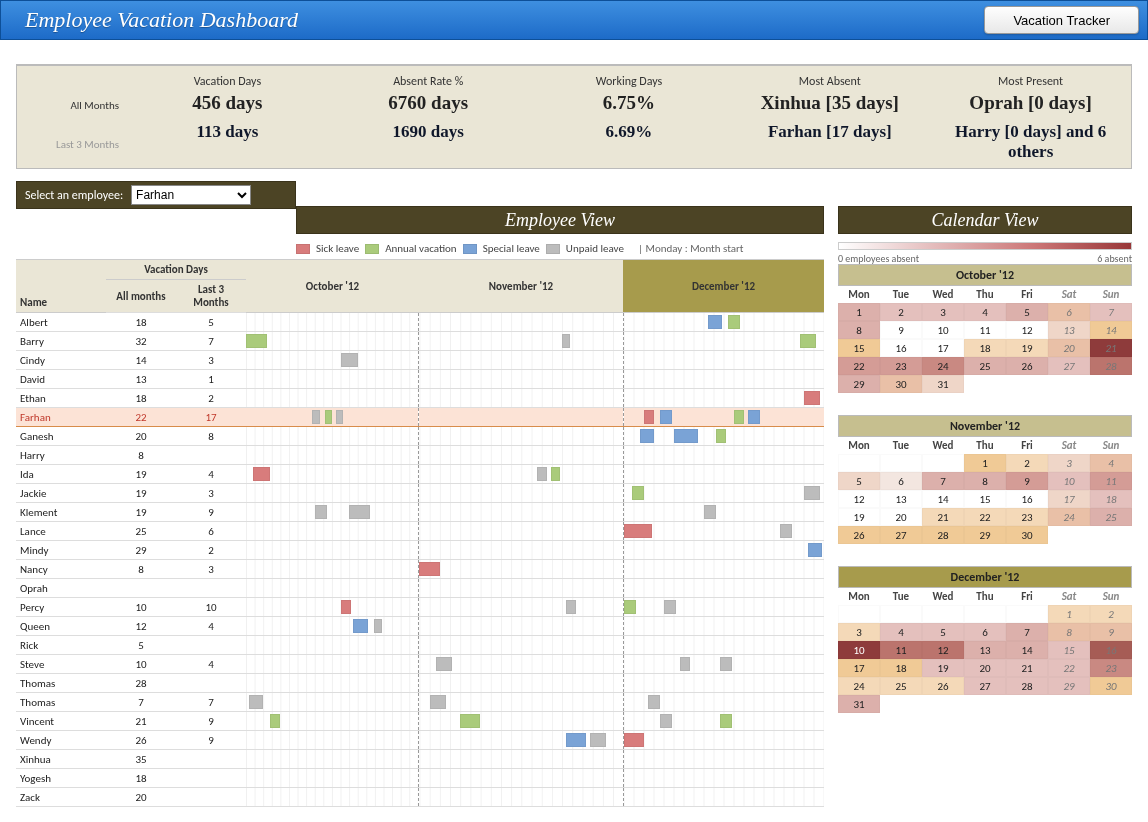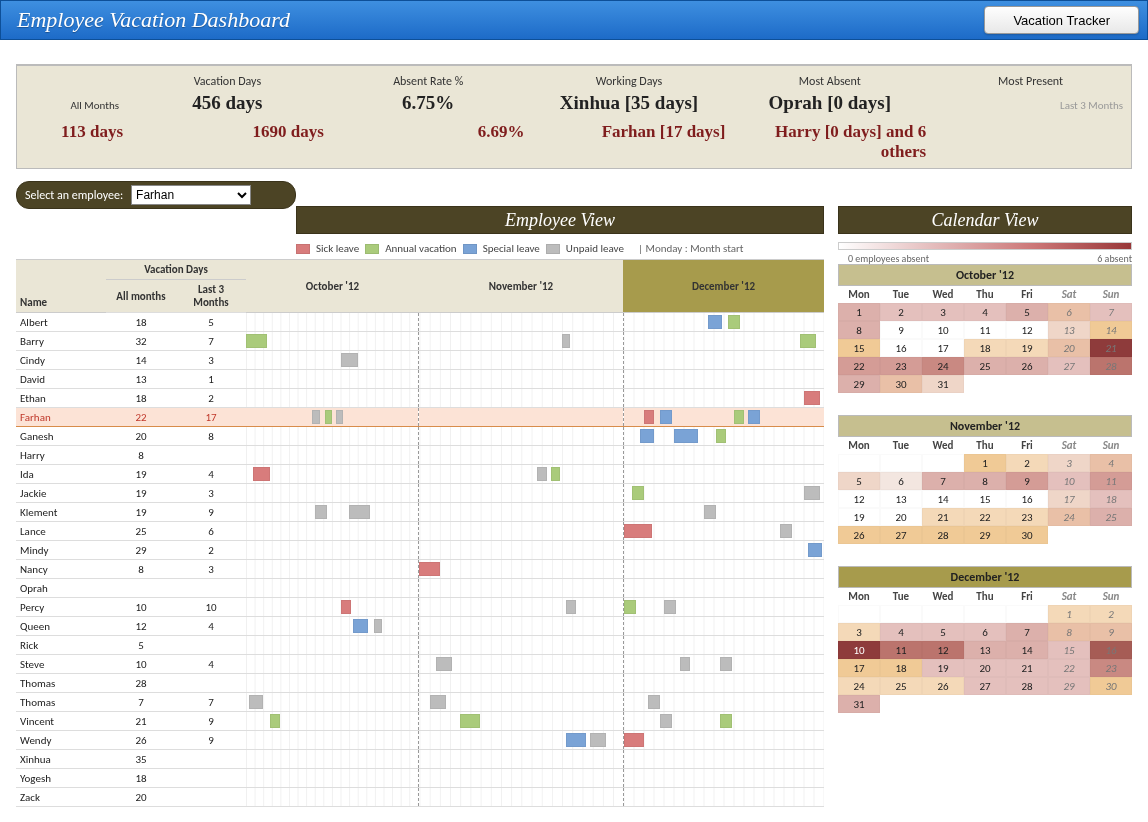--- a/index.html
+++ b/index.html
@@ -15,21 +15,21 @@
   .top-header {
     display: flex;
     align-items: center;
     justify-content: space-between;
     height: 40px;
     background: linear-gradient(#3e8fe0,#1d6bc8);
     border: 1px solid #0d4f98;
     padding: 0 8px 0 12px;
   }
   .top-header h1 {
-    margin: 4px;
+    margin: 12px;
     color: #fff;
     font-size: 22px;
     font-weight: 400;
     font-style: italic;
     text-shadow: 0 1px 1px rgba(0,0,0,.3);
     font-family: Georgia, serif;
   }
   .tracker-btn {
     background: linear-gradient(#fefefe,#e8e8e8);
     border: 1px solid #999;
@@ -70,36 +70,36 @@
     color:#333;
   }
   .summary-body .rowlbl.faded { color:#999; }
   .summary-body .big {
     font-size: 19px;
     font-weight: 600;
     text-align: center;
     padding: 2px 4px 6px 4px;
     font-family: Georgia, serif;
   }
-  .summary-body .big.faded { color:#7f1d1d; font-size:17px;text-align:right; }
+  .summary-body .big.faded { color:#0f172a; font-size:17px; }
   
   .strip {
     margin: 12px 16px 4px 16px;
     display: flex;
     gap: 14px;
   }
   .strip-left { flex: 1; }
   .strip-right { width: 294px; }
   .bar {
     background:#4c4425; color:#fff;
     border:1px solid #3a331b;
     height:28px; display:flex; align-items:center;
     font-family: Georgia, serif;
   }
-  .bar-left { padding:0 8px; gap:8px;border-radius:13px; }
+  .bar-left { padding:0 8px; gap:8px; }
   .bar-center { justify-content:center; font-style:italic; font-size:18px;margin-top:25px; }
   .bar-left label { color:#fff; font-size:12px; font-style:normal; font-family:Calibri,Arial,sans-serif;}
   .bar-left select {
     font-size:12px; height:20px; width:120px;
     border:1px solid #888; background:#fff;
   }
   
   .main {
     margin: 0 16px 20px 16px;
     display:flex;
@@ -193,20 +193,21 @@
   <div class="summary-body">
     <div></div>
     <div class="hdr">Vacation Days</div>
     <div class="hdr">Absent Rate %</div>
     <div class="hdr">Working Days</div>
     <div class="hdr">Most Absent</div>
     <div class="hdr">Most Present</div>
 
     <div class="rowlbl">All Months</div>
     <div class="big">456 days</div>
+    <div class="big">6760 days</div>
     <div class="big">6.75%</div>
     <div class="big">Xinhua [35 days]</div>
     <div class="big">Oprah [0 days]</div>
 
     <div class="rowlbl faded">Last 3 Months</div>
     <div class="big faded">113 days</div>
     <div class="big faded">1690 days</div>
     <div class="big faded">6.69%</div>
     <div class="big faded">Farhan [17 days]</div>
     <div class="big faded">Harry [0 days] and 6 others</div>
@@ -542,21 +543,21 @@
             <td class="gcell month-b"></td>
             <td class="gcell month-b"></td>
           </tr>
         </tbody>
     </table>
   </div>
 
   <div class="cal-view">
     <div class="heat-legend">
       <div class="heat-grad"></div>
-      <span style="left:10px">0 employees absent</span>
+      <span style="left:0">0 employees absent</span>
       <span style="right:0">6 absent</span>
     </div>
     <div id="calendars">
         <div class="cal-block">
           <div class="cal-title">October '12</div>
           <div class="cal-grid">
             <div class="dow">Mon</div>
             <div class="dow">Tue</div>
             <div class="dow">Wed</div>
             <div class="dow">Thu</div>

